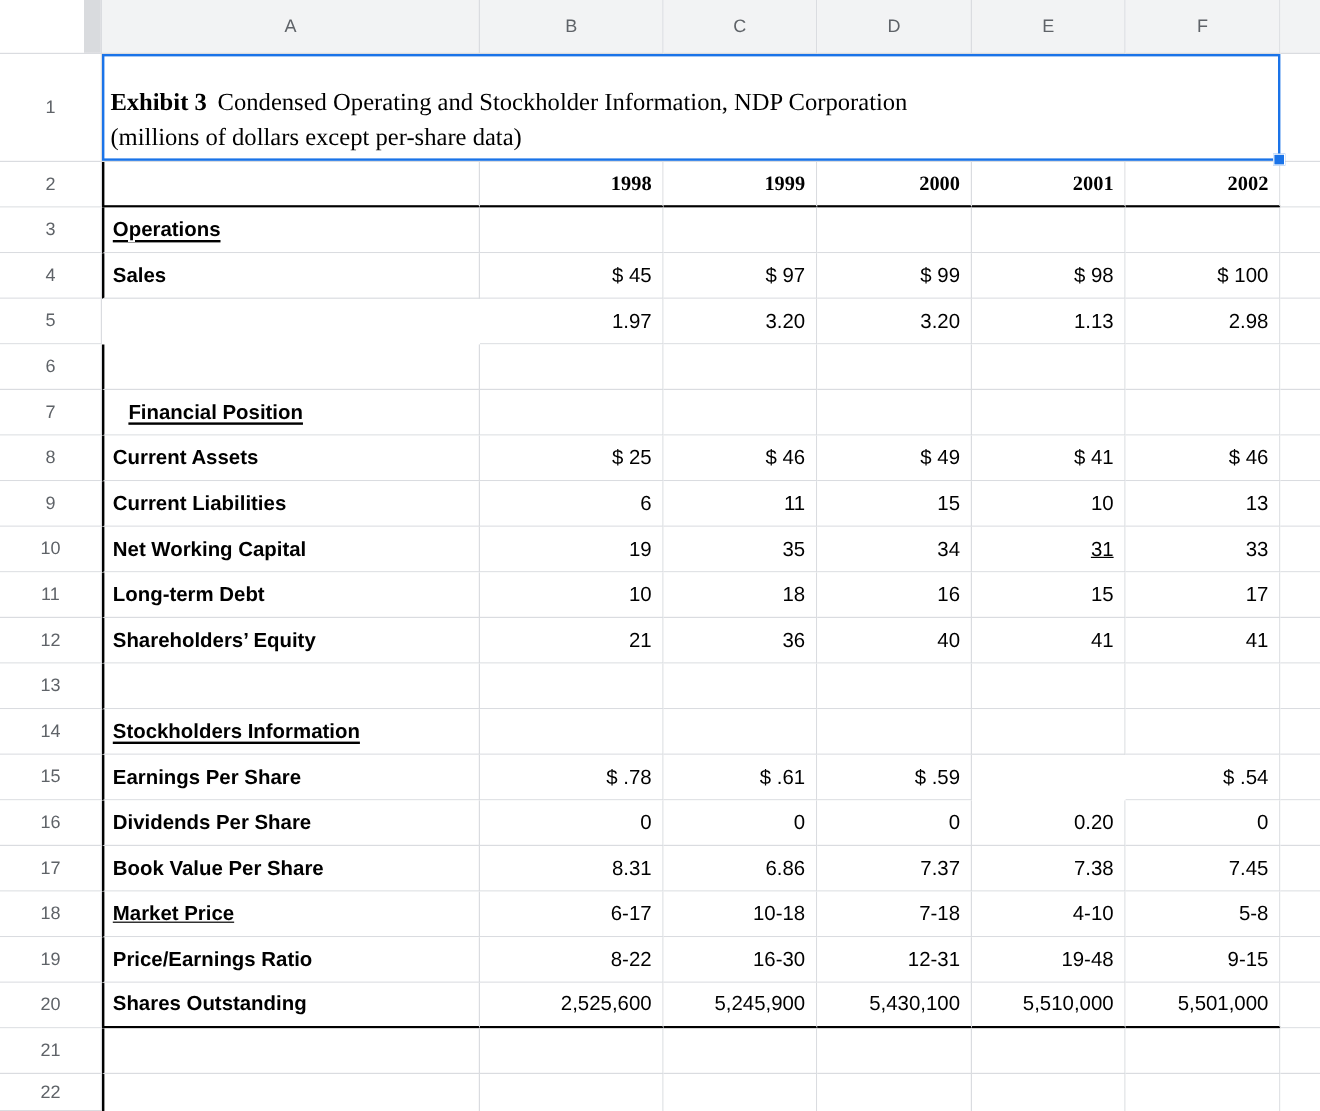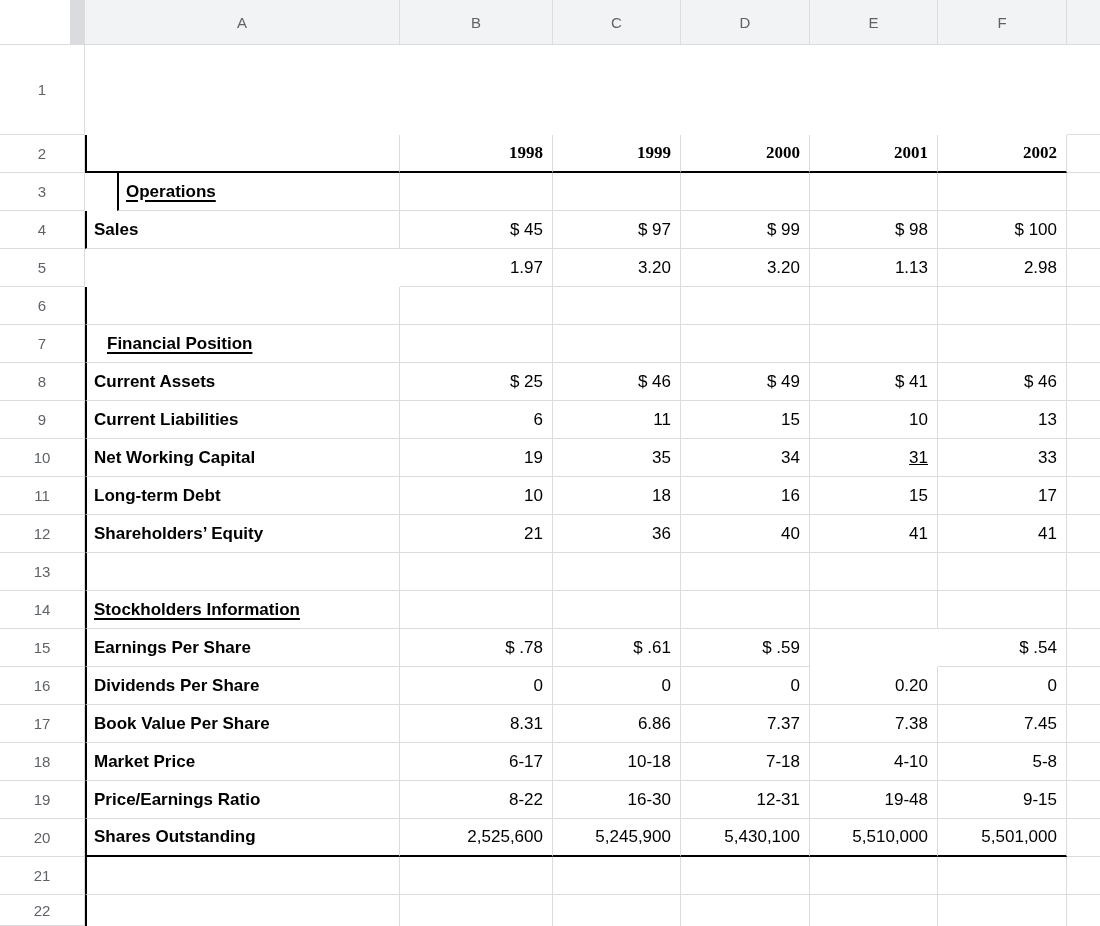--- a/index.html
+++ b/index.html
@@ -30,40 +30,46 @@
      padding:27px 6px 0 7px;border-right:none}
   .tb{font-weight:700}
   .tr{margin-left:9px}
   .sel{position:absolute;inset:0;border:2px solid var(--blue);pointer-events:none}
   .handle{position:absolute;right:-4px;bottom:-4px;width:8px;height:8px;background:var(--blue);border:1px solid #fff;z-index:6}
 </style>
 </head>
 <body>
 
 <div id="sheet">
+  <div class="c title-cell">
+    <span class="tb">Exhibit 3</span><span class="tr">Condensed Operating and Stockholder Information, NDP Corporation</span><br>
+    <span>(millions of dollars except per-share data)</span>
+    <div class="sel"></div>
+    <div class="handle"></div>
+  </div>
 <div class="c hdr corner" style="grid-area: 1 / 1;"></div>
     <div class="c hdr" style="grid-area: 1 / 2;">A</div>
     <div class="c hdr" style="grid-area: 1 / 3;">B</div>
     <div class="c hdr" style="grid-area: 1 / 4;">C</div>
     <div class="c hdr" style="grid-area: 1 / 5;">D</div>
     <div class="c hdr" style="grid-area: 1 / 6;">E</div>
     <div class="c hdr" style="grid-area: 1 / 7;">F</div>
     <div class="c hdr plain" style="grid-area: 1 / 8;"></div>
     <div class="c rowhdr" style="grid-area: 2 / 1;">1</div>
     <div class="c plain" style="grid-area: 2 / 8;"></div>
     <div class="c rowhdr" style="grid-area: 3 / 1;">2</div>
     <div class="c bl bb" style="grid-area: 3 / 2;"></div>
     <div class="c num year bb" style="grid-area: 3 / 3;">1998</div>
     <div class="c num year bb" style="grid-area: 3 / 4; font-family: Liberation Serif, serif;">1999</div>
     <div class="c num year bb" style="grid-area: 3 / 5;">2000</div>
     <div class="c num year bb" style="grid-area: 3 / 6;">2001</div>
     <div class="c num year bb" style="grid-area: 3 / 7;">2002</div>
     <div class="c plain" style="grid-area: 3 / 8;"></div>
     <div class="c rowhdr" style="grid-area: 4 / 1;">3</div>
-    <div class="c lbl bl sect" style="grid-area: 4 / 2; margin-left: 32px;">Operations</div>
+    <div class="c lbl bl sect" style="grid-area: 4 / 2;">Operations</div>
     <div class="c num" style="grid-area: 4 / 3;"></div>
     <div class="c num" style="grid-area: 4 / 4;"></div>
     <div class="c num" style="grid-area: 4 / 5;"></div>
     <div class="c num" style="grid-area: 4 / 6;"></div>
     <div class="c num" style="grid-area: 4 / 7;"></div>
     <div class="c plain" style="grid-area: 4 / 8;"></div>
     <div class="c rowhdr" style="grid-area: 5 / 1;">4</div>
     <div class="c lbl bl" style="grid-area: 5 / 2;">Sales</div>
     <div class="c num" style="grid-area: 5 / 3;">$ 45</div>
     <div class="c num" style="grid-area: 5 / 4;">$ 97</div>
@@ -167,21 +173,21 @@
     <div class="c plain" style="grid-area: 17 / 8;"></div>
     <div class="c rowhdr" style="grid-area: 18 / 1;">17</div>
     <div class="c lbl bl" style="grid-area: 18 / 2;">Book Value Per Share</div>
     <div class="c num" style="grid-area: 18 / 3;">8.31</div>
     <div class="c num" style="grid-area: 18 / 4;">6.86</div>
     <div class="c num" style="grid-area: 18 / 5;">7.37</div>
     <div class="c num" style="grid-area: 18 / 6;">7.38</div>
     <div class="c num" style="grid-area: 18 / 7;">7.45</div>
     <div class="c plain" style="grid-area: 18 / 8;"></div>
     <div class="c rowhdr" style="grid-area: 19 / 1;">18</div>
-    <div class="c lbl bl" style="grid-area: 19 / 2;">Market Price</div>
+    <div class="c lbl bl" style="grid-area: 19 / 2; text-decoration: underline;">Market Price</div>
     <div class="c num" style="grid-area: 19 / 3;">6-17</div>
     <div class="c num" style="grid-area: 19 / 4;">10-18</div>
     <div class="c num" style="grid-area: 19 / 5;">7-18</div>
     <div class="c num" style="grid-area: 19 / 6;">4-10</div>
     <div class="c num" style="grid-area: 19 / 7;">5-8</div>
     <div class="c plain" style="grid-area: 19 / 8;"></div>
     <div class="c rowhdr" style="grid-area: 20 / 1;">19</div>
     <div class="c lbl bl" style="grid-area: 20 / 2;">Price/Earnings Ratio</div>
     <div class="c num" style="grid-area: 20 / 3;">8-22</div>
     <div class="c num" style="grid-area: 20 / 4;">16-30</div>

